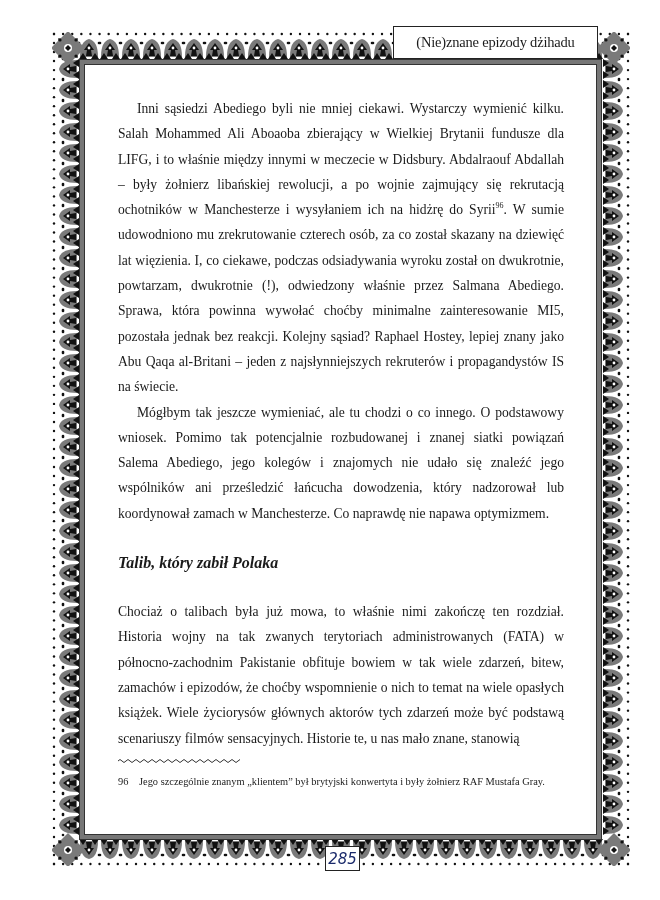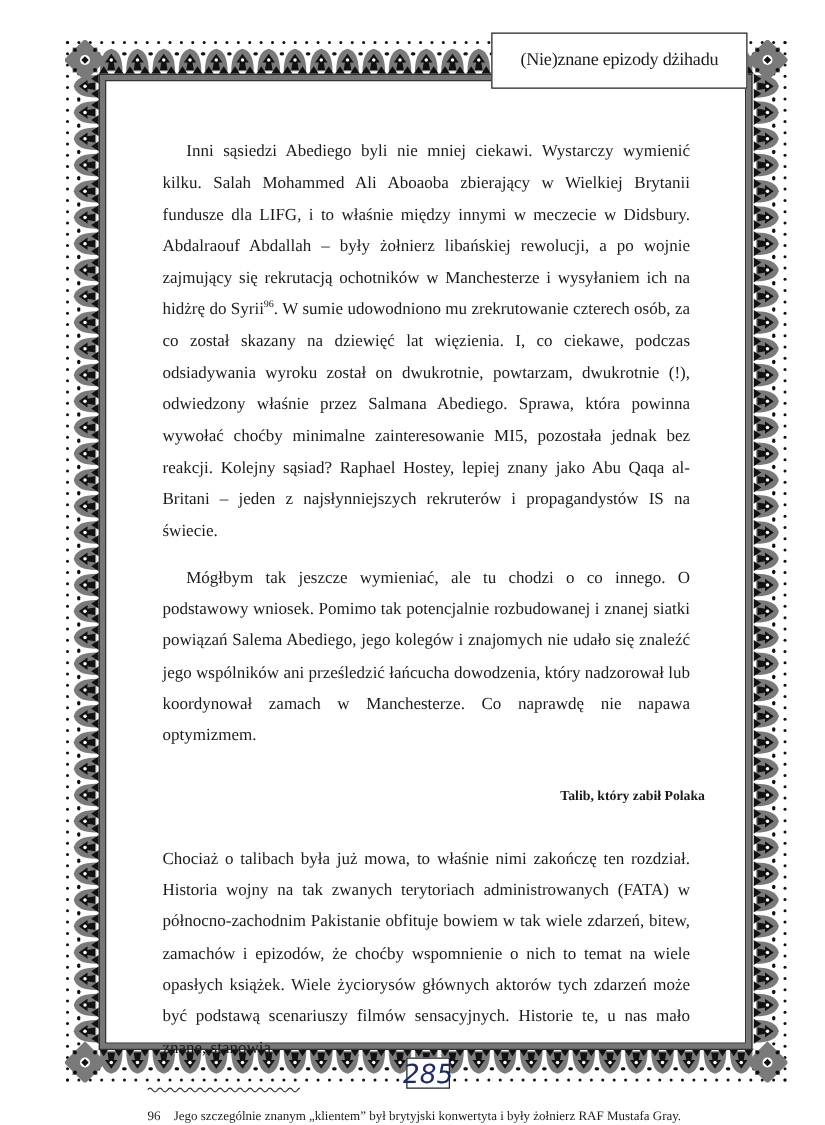--- a/index.html
+++ b/index.html
@@ -10,39 +10,39 @@
   .ornament { position: absolute; left: 52px; top: 32px; width: 578px; height: 834px; }
   .ornament svg { display: block; }
 
   
   .frame-outer { position: absolute; left: 79px; top: 59px; width: 523px; height: 781px;
                  border: 1.5px solid #333; background: #777; box-sizing: border-box; }
   .frame-inner { position: absolute; left: 4px; top: 4px; right: 4px; bottom: 4px;
                  border: 1.5px solid #333; background: #fff; box-sizing: border-box; }
 
   
-  .running-header { position: absolute; left: 393px; top: 26px; width: 205px; height: 45px;
+  .running-header { position: absolute; left: 393px; top: 26px; width: 205px; height: 33px;
                     background: #fff; border: 1.5px solid #222; box-sizing: border-box;
                     display: flex; align-items: center; justify-content: center;
                     font-family: "Liberation Serif", serif; font-size: 14.5px; letter-spacing: -0.2px; color: #1a1a1a; }
 
   
   .page-number { position: absolute; left: 325px; top: 846px; width: 35px; height: 25px;
                  background: #fff; border: 1.5px solid #222; box-sizing: border-box;
                  display: flex; align-items: center; justify-content: center;
-                 font-family: "DejaVu Sans", sans-serif; font-style: italic; font-size: 21px; color: #1a2a6a; }
+                 font-family: "DejaVu Sans", sans-serif; font-style: italic; font-size: 15px; color: #1a2a6a; }
 
   
   .text-column { position: absolute; left: 118px; top: 96px; width: 446px; }
-  .para { margin: 12px; font-size: 13.6px; line-height: 25.3px; text-align: justify; }
+  .para { margin: 0; font-size: 13.6px; line-height: 25.3px; text-align: justify; }
   .para.indent { text-indent: 19px; }
   .para b { font-weight: normal; }
   .sup { font-size: 8px; vertical-align: super; line-height: 0; }
-  .section-heading { text-align: right; font-weight: bold; font-size: 11px;
-                     margin: 24px 0 24px 0; line-height: 25px; }
+  .section-heading { text-align: left; font-weight: bold; font-size: 16px;
+                     margin: 24px 0 24px 0; line-height: 25px; font-style: italic; }
   .footnote-rule { margin-top: 3px; height: 8px; width: 122px; }
   .footnote { display: flex; font-size: 10.4px; line-height: 14px; margin-top: 6px; text-align: justify; }
   .footnote .fn-num { width: 21px; flex: none; }
   .footnote .fn-text { flex: 1; font-family: Liberation Serif, serif; }
 </style>
 </head>
 <body>
 
 <div class="ornament">
   <svg id="ornament-svg" width="578" height="834" xmlns="http://www.w3.org/2000/svg">

